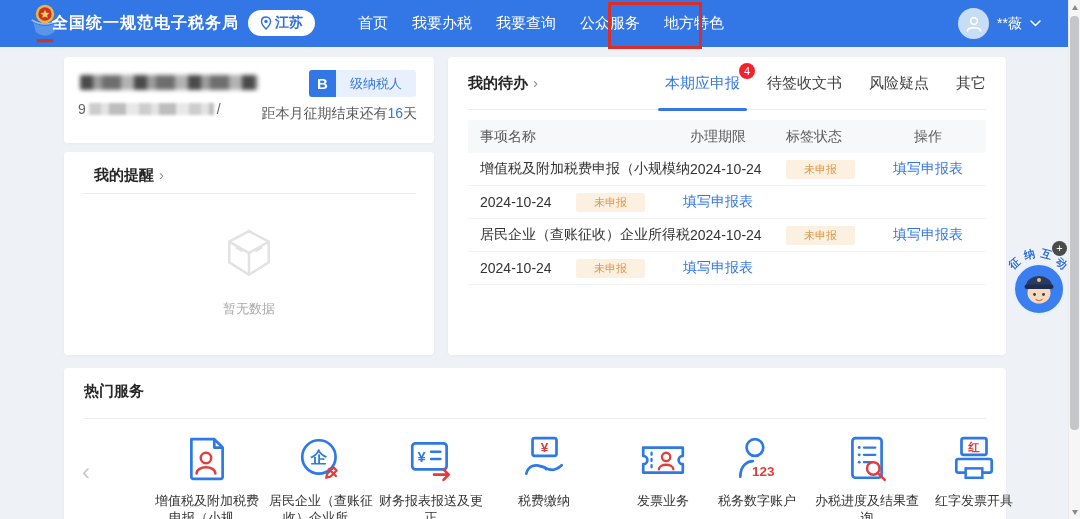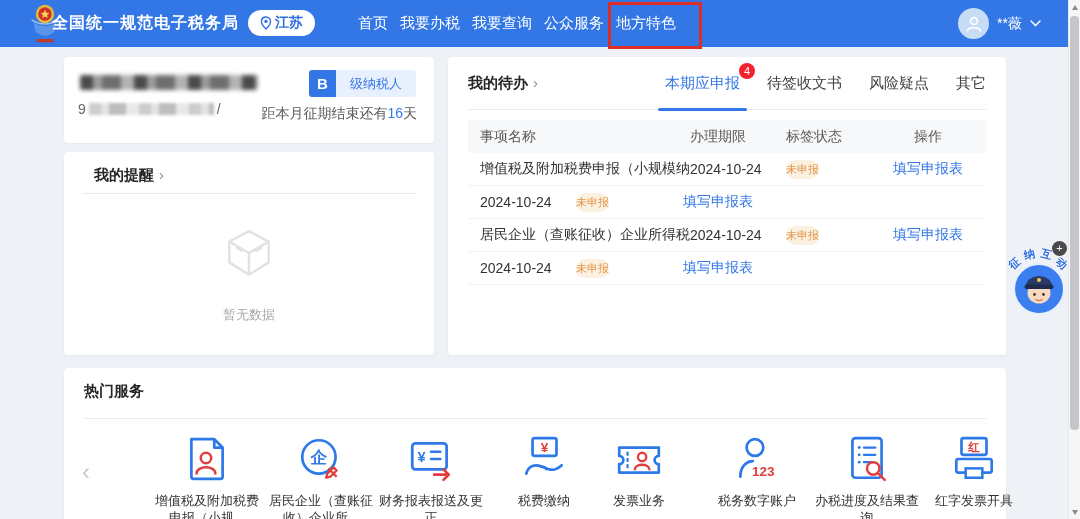--- a/index.html
+++ b/index.html
@@ -5,21 +5,21 @@
   *{margin:0;padding:0;box-sizing:border-box}
   html,body{width:1080px;height:519px;overflow:hidden}
   body{position:relative;font-family:"Liberation Sans","DejaVu Sans",sans-serif;background:#eef1f5}
 
   
   .header{position:absolute;left:0;top:0;width:1068px;height:47px;background:#3377e6;color:#fff}
   .logo{position:absolute;left:30px;top:3px}
   .brand-title{position:absolute;left:52px;top:13px;font-size:16px;font-weight:bold;letter-spacing:1px}
   .loc-pill{position:absolute;left:248px;top:10px;height:26px;background:#fff;border-radius:13px;
     display:flex;align-items:center;padding:0 12px;color:#2f6fdf;font-size:14px;font-weight:bold;gap:3px}
-  .nav{position:absolute;left:356px;top:0;height:47px;display:flex;gap:8px;align-items:center;font-size:15px}
+  .nav{position:absolute;left:356px;top:0;height:47px;display:flex;gap:20px;align-items:center;font-size:15px}
   .nav-item{cursor:pointer;white-space:nowrap;padding:0 2px}
   .search-pill{position:absolute;left:672px;top:8px;width:110px;height:31px;background:#fff;
     border:3px solid #a8131c;border-radius:16px;display:flex;align-items:center}
   .search-input{border:none;outline:none;background:transparent;width:72px;margin-left:8px;
     font-size:12px;color:#666;font-family:inherit}
   .search-input::placeholder{color:#aaa}
   .search-btn{position:absolute;right:0;top:0;width:25px;height:25px;border-radius:50%;background:#c41e22;
     border:none;display:flex;align-items:center;justify-content:center;cursor:pointer}
   .user{position:absolute;left:958px;top:0;height:47px;display:flex;align-items:center;gap:8px}
   .avatar{width:31px;height:31px;border-radius:50%;background:#c7ddf6;display:flex;align-items:center;justify-content:center;overflow:hidden}
@@ -49,50 +49,50 @@
   .credit-b{width:27px;height:27px;background:#3377e6;color:#fff;font-weight:bold;font-size:15px;
     display:flex;align-items:center;justify-content:center;border-radius:3px 0 0 3px}
   .credit-label{height:27px;line-height:27px;background:#e8f0fd;color:#3377e6;font-size:13px;padding:0 14px;border-radius:0 3px 3px 0}
   .deadline{position:absolute;right:17px;top:48px;font-size:14px;color:#595959}
   .deadline .days{color:#3377e6}
 
   
   .remind-head{position:absolute;left:30px;top:14px;cursor:pointer}
   .remind-divider{position:absolute;left:18px;right:18px;top:41px;border-top:1px solid #ececec}
   .empty{position:absolute;left:0;right:0;top:76px;display:flex;flex-direction:column;align-items:center}
-  .empty-text{margin-top:28px;font-size:13px;color:#a8a8a8}
+  .empty-text{margin-top:22px;font-size:13px;color:#a8a8a8}
 
   
   .todo-head{position:absolute;left:20px;right:20px;top:0;height:53px;border-bottom:1px solid #ececec;
     display:flex;align-items:center}
   .todo-title{font-size:15px;font-weight:bold;color:#262626;cursor:pointer}
   .tabs{margin-left:auto;display:flex;gap:27px;height:100%}
   .tab{position:relative;display:flex;align-items:center;font-size:15px;color:#404040;cursor:pointer}
   .tab.active{color:#3377e6}
   .tab.active::after{content:"";position:absolute;left:-7px;right:-7px;bottom:-2px;height:3px;background:#3377e6;border-radius:2px}
   .tab-badge{position:absolute;top:6px;right:-15px;min-width:16px;height:16px;border-radius:8px;background:#f5222d;
     color:#fff;font-size:11px;line-height:16px;text-align:center;padding:0 3px}
   .table{position:absolute;left:20px;right:20px;top:63px}
   .thead{display:flex;height:33px;align-items:center;background:#f7f8fa;color:#595959;font-size:14px;padding:0 12px;border-radius:2px}
   .trow{display:flex;height:33px;align-items:center;border-bottom:1px solid #f2f2f2;font-size:14px;color:#333;padding:0 12px}
   .c-name{flex:1;white-space:nowrap;overflow:hidden}
   .c-date{width:96px}
   .c-status{width:96px}
   .c-action{width:92px;text-align:center}
-  .tag-pending{display:inline-block;font-size:11px;color:#e0974a;background:#fcf0e1;padding:2px 0;border-radius:9px}
+  .tag-pending{display:inline-block;font-size:11px;color:#e0974a;background:#fcf0e1;padding:2px 18px;border-radius:2px}
   .link{color:#3377e6;cursor:pointer;text-decoration:none}
 
   
   .hot-head{position:absolute;left:20px;top:14px;cursor:default}
   .hot-divider{position:absolute;left:20px;right:20px;top:50px;border-top:1px solid #ececec}
   .hs-item{position:absolute;top:66px;width:110px;text-align:center;cursor:pointer}
   .hs-item svg{display:block;margin:0 auto}
   .hs-label{margin-top:8px;font-size:13px;color:#333;line-height:17px}
   .p1{left:88px}.p2{left:202px}.p3{left:312px}.p4{left:425px}
-  .p5{left:520px}.p6{left:638px}.p7{left:748px}.p8{left:855px}
+  .p5{left:544px}.p6{left:638px}.p7{left:748px}.p8{left:855px}
   .hs-prev{position:absolute;left:18px;top:92px;font-size:24px;color:#c9c9c9;cursor:pointer;line-height:1}
   .hs-next{position:absolute;right:32px;top:92px;font-size:24px;color:#c9c9c9;cursor:pointer;line-height:1}
 
   
   .mascot{position:absolute;left:1010px;top:232px;width:58px;height:86px;z-index:40}
   .arc-char{position:absolute;font-size:11px;font-weight:bold;color:#2b6de0;
     text-shadow:0 0 2px #fff,0 0 2px #fff}
   .mascot-circle{position:absolute;left:3px;top:31px;cursor:pointer}
   .mascot-plus{position:absolute;left:42px;top:9px;width:15px;height:15px;border-radius:50%;background:#4a4a4a;
     color:#fff;font-size:11px;line-height:14px;text-align:center;cursor:pointer}

